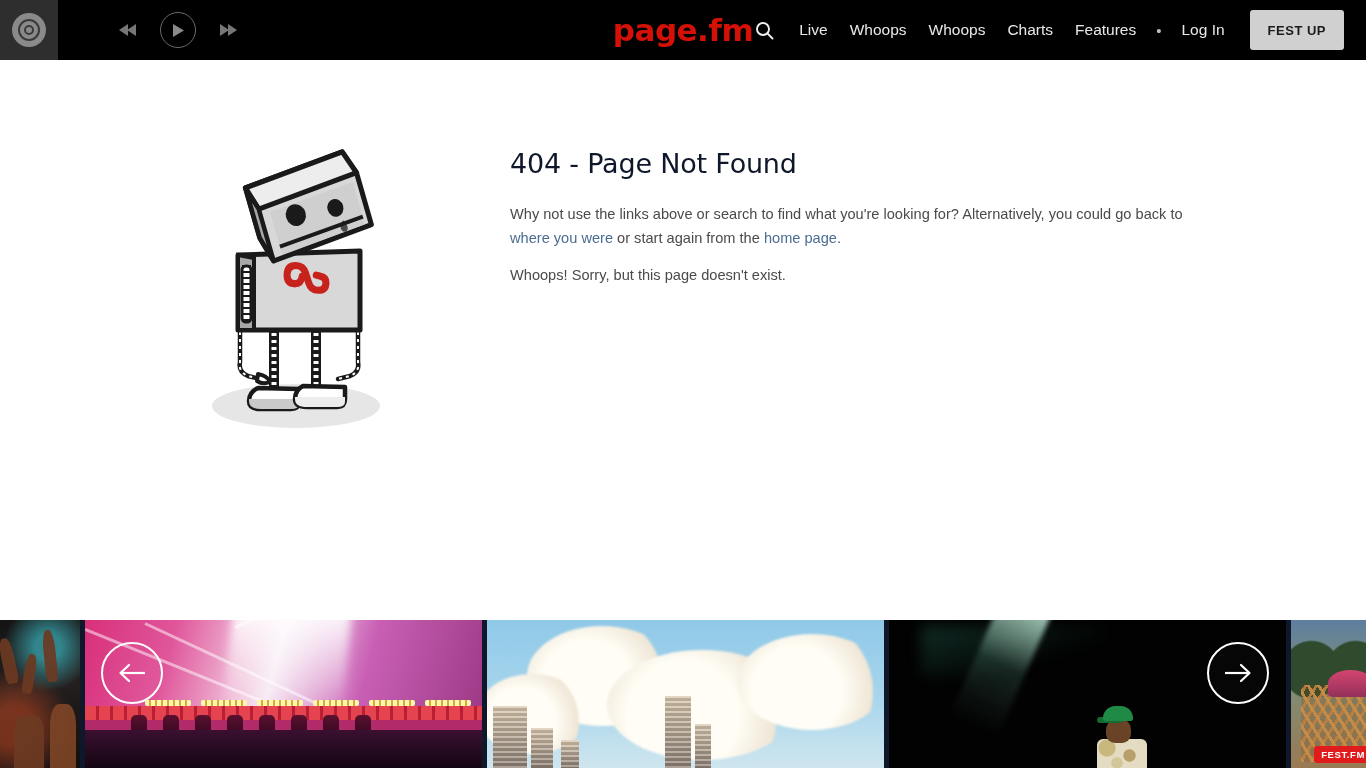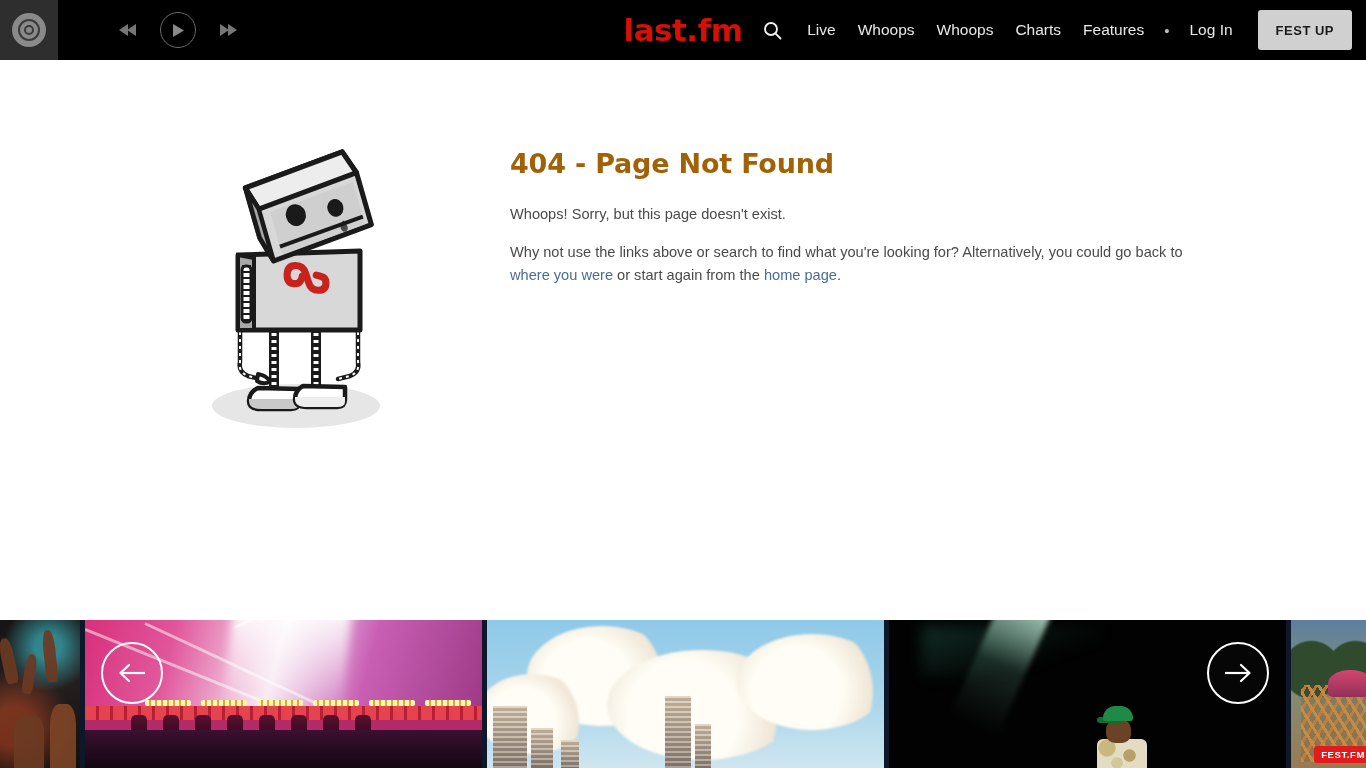--- a/index.html
+++ b/index.html
@@ -101,21 +101,21 @@
     cursor: pointer;
     line-height: 1;
     font-family: "DejaVu Sans", sans-serif;
   }
 
   .nav {
     margin-left: auto;
     display: flex;
     align-items: center;
     height: 60px;
-    padding-right: 0;
+    padding-right: 8px;
   }
   .search-btn {
     background: none;
     border: none;
     cursor: pointer;
     padding: 0 14px 0 0;
     display: flex;
     align-items: center;
   }
   .nav-link {
@@ -164,22 +164,22 @@
     flex: 0 0 300px;
     display: flex;
     justify-content: center;
   }
   .text-col {
     padding-left: 60px;
     max-width: 680px;
   }
   .title {
     font-size: 27px;
-    font-weight: 700;
-    color: #a16207;
+    font-weight: 400;
+    color: #0f172a;
     margin: 0 0 24px 0;
     letter-spacing: -0.2px;
     font-family: "DejaVu Sans", sans-serif;
   }
   .para {
     font-size: 14.6px;
     color: #4a4a4a;
     line-height: 1.62;
     margin: 0 0 14px 0;
   }
@@ -393,21 +393,21 @@
     </button>
     <button class="t-btn">
       <svg width="20" height="16" viewBox="0 0 20 16">
         <polygon points="11,8 2,2 2,14" fill="#777777"></polygon>
         <polygon points="19,8 10,2 10,14" fill="#777777"></polygon>
       </svg>
     </button>
   </div>
 
   <div class="logo">
-    <span class="logo-text">last.fm</span>
+    <span class="logo-text">page.fm</span>
   </div>
 
   <div class="nav">
     <button class="search-btn">
       <svg width="19" height="19" viewBox="0 0 19 19">
         <circle cx="8" cy="8" r="6" fill="none" stroke="#f0f0f0" stroke-width="1.9"></circle>
         <line x1="12.4" y1="12.4" x2="17.5" y2="17.5" stroke="#f0f0f0" stroke-width="1.9" stroke-linecap="round"></line>
       </svg>
     </button>
     <a class="nav-link">Live</a>
@@ -472,22 +472,22 @@
 
           <path d="M130 80 q5 9 0 12 q-6 -1 -4 -8 z" fill="#4a4a4a"></path>
 
           <path d="M62 88 L150 82" stroke="#1a1a1a" stroke-width="4" fill="none"></path>
         </g>
       </svg>
     </div>
 
     <div class="text-col">
       <h1 class="title">404 - Page Not Found</h1>
+      <p class="para"><span>Why not use the links above or search to find what you're looking for? Alternatively, you could go back to </span><a class="link">where you were</a><span> or start again from the </span><a class="link">home page</a><span>.</span></p>
       <p class="para">Whoops! Sorry, but this page doesn't exist.</p>
-      <p class="para"><span>Why not use the links above or search to find what you're looking for? Alternatively, you could go back to </span><a class="link">where you were</a><span> or start again from the </span><a class="link">home page</a><span>.</span></p>
     </div>
 
   </div>
 </div>
 
 <div class="carousel">
 
   <div class="slide slide-a">
     <div class="img-crowd">
       <div class="hand" style="left:2px;  top:18px; width:13px; height:46px; transform:rotate(-12deg);"></div>

